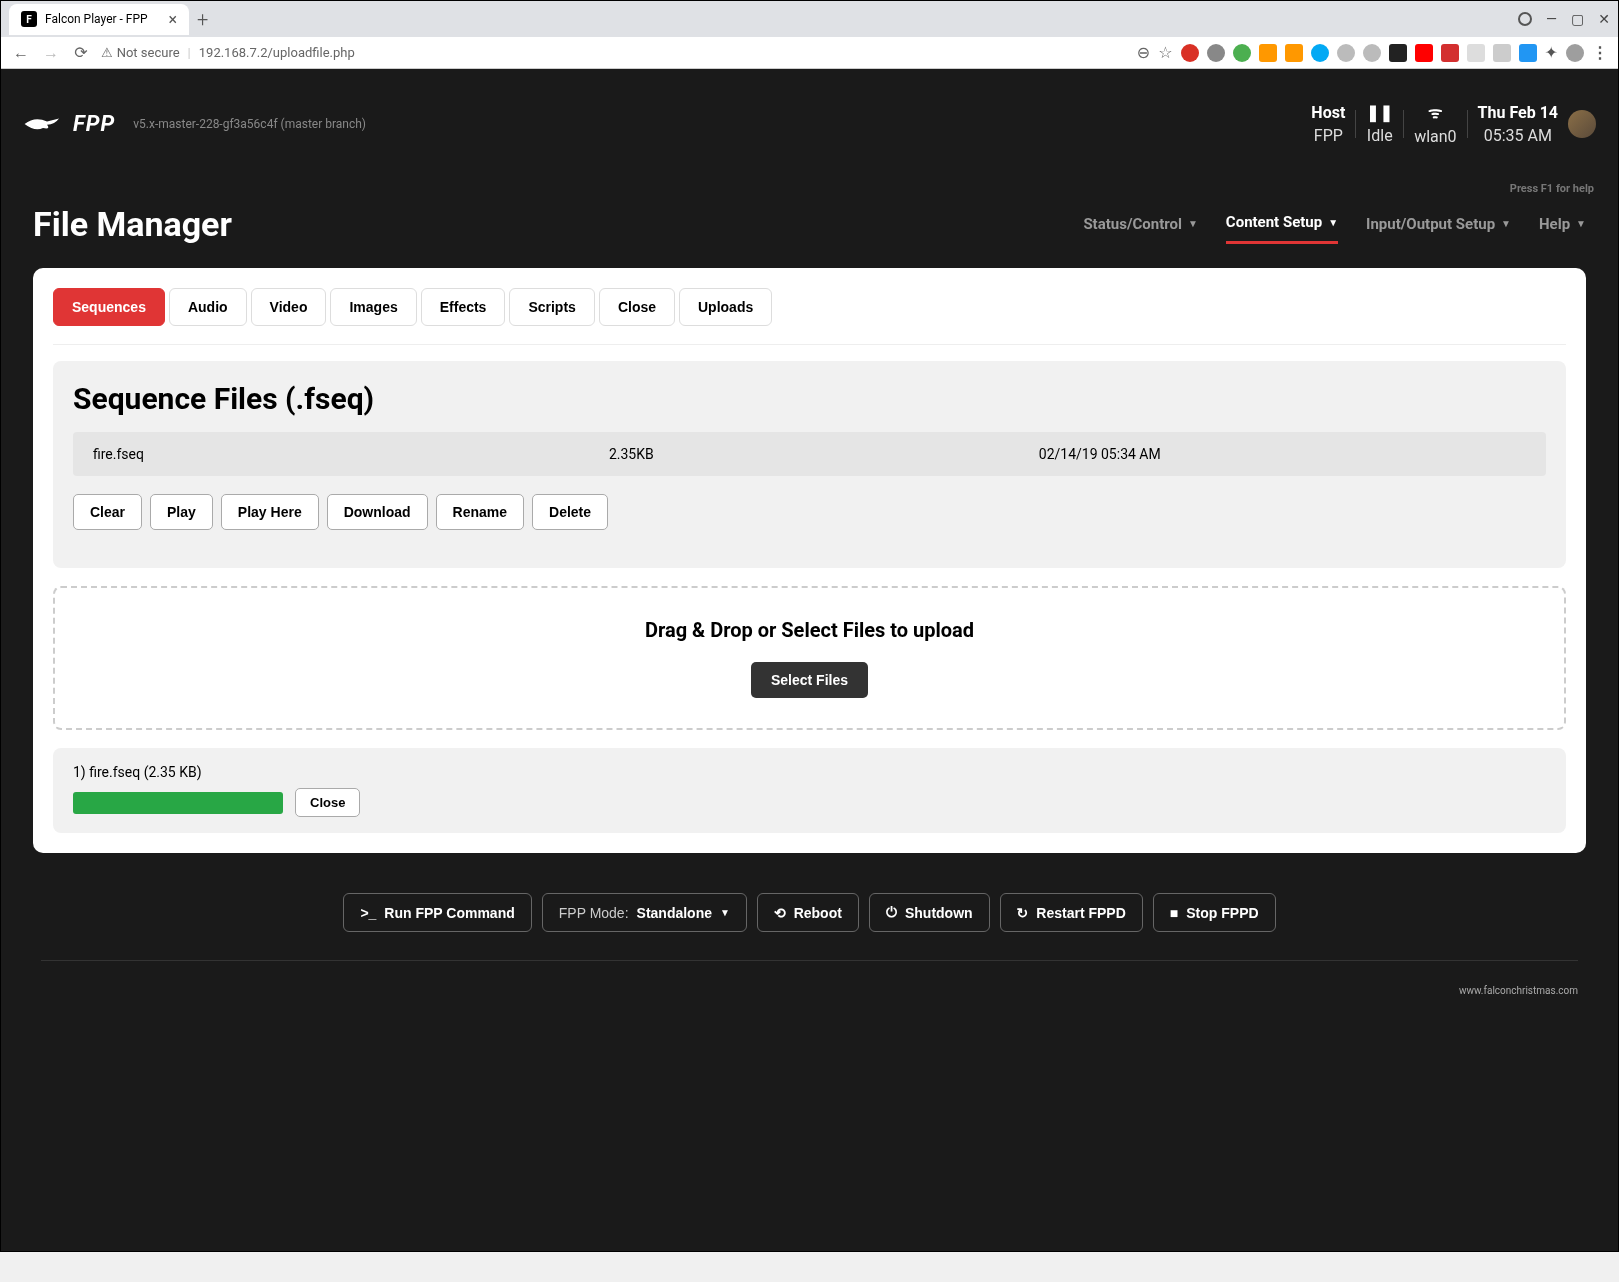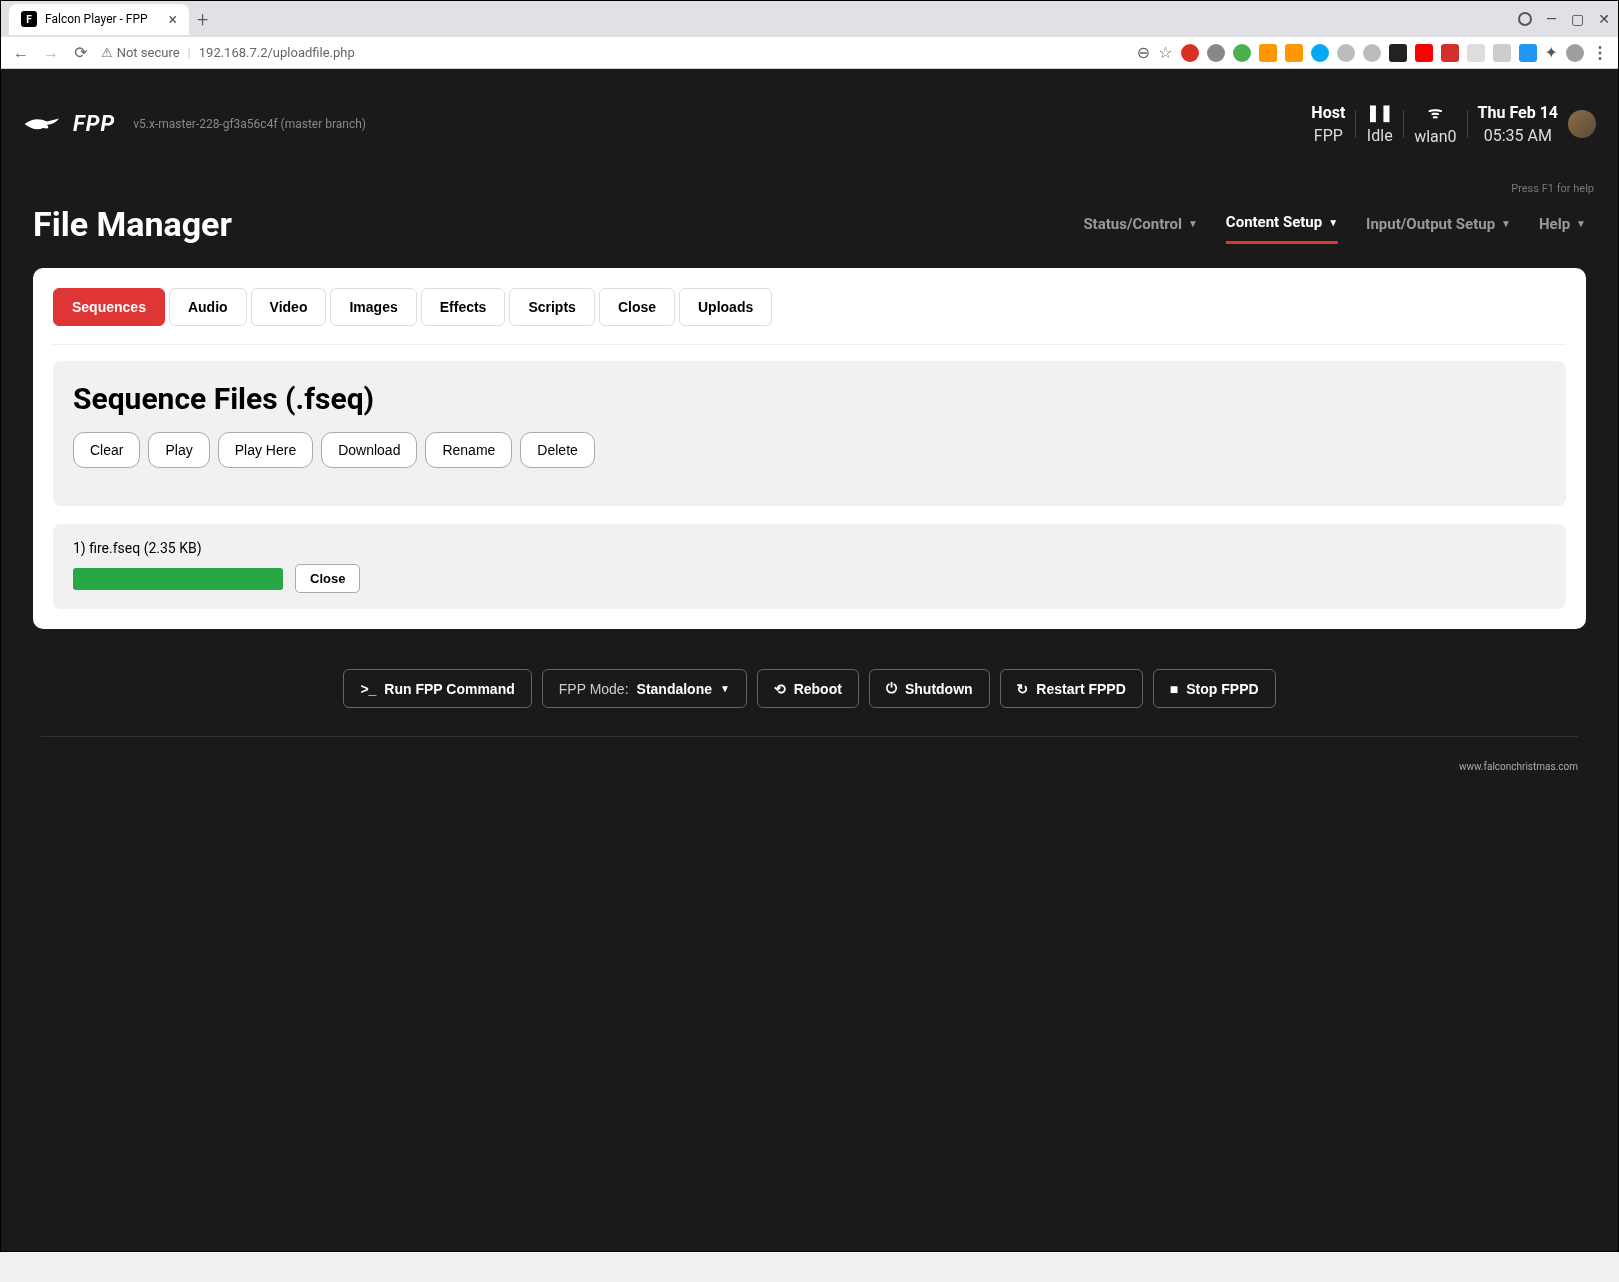--- a/index.html
+++ b/index.html
@@ -32,21 +32,21 @@
     .logo-wrap { display: flex; align-items: center; gap: 10px; }
     .logo-bird { width: 40px; height: 24px; }
     .logo-text { font-size: 22px; font-weight: bold; font-style: italic; letter-spacing: 1px; }
     .version { color: #888; font-size: 12px; margin-left: 18px; }
     .header-right { margin-left: auto; display: flex; align-items: center; gap: 10px; font-size: 16px; text-align: center; color: #ddd;}
     .header-stat { display: flex; flex-direction: column; gap: 4px; }
     .header-stat-label { color: #fff; font-weight: bold; }
     .header-sep { width: 1px; height: 28px; background: #444; }
     .avatar { width: 28px; height: 28px; border-radius: 50%; background: linear-gradient(135deg,#8b6f47,#5a4a3a); }
     
-    .help-hint { text-align: right; color: #777; font-size: 11px; padding: 4px 24px 0; }
+    .help-hint { text-align: right; color: #777; font-size: 11px; padding: 4px 24px 0; font-weight: bold; }
     
     .title-nav { display: flex; align-items: center; padding: 8px 32px 24px; }
     .page-title { color: #fff; font-size: 34px; font-weight: bold; }
     .nav-menu { margin-left: auto; display: flex; gap: 28px; }
     .nav-item { color: #999; font-weight: bold; font-size: 15px; cursor: pointer; padding: 10px 0; display: flex; align-items: center; gap: 6px; }
     .nav-item.active { color: #fff; border-bottom: 3px solid #e03535; }
     .caret { font-size: 10px; }
     
     .content-wrap { padding: 0 32px; }
     .content-card { background: #fff; border-radius: 10px; padding: 20px; }
@@ -56,21 +56,21 @@
     .tab-btn.active { background: #e03535; color: #fff; border-color: #e03535; }
     
     .panel { background: #f1f1f1; border-radius: 8px; padding: 20px; }
     .panel-title { font-size: 30px; font-weight: bold; margin-bottom: 16px; }
     .file-row { background: #e5e5e5; padding: 14px 20px; border-radius: 4px; display: flex; font-size: 14px; margin-bottom: 18px; }
     .file-row > div:nth-child(1) { flex: 0 0 36%; }
     .file-row > div:nth-child(2) { flex: 0 0 30%; }
     .file-row > div:nth-child(3) { flex: 1; }
     
     .action-btns { display: flex; gap: 8px; margin-bottom: 18px; }
-    .action-btn { background: #fff; border: 1px solid #aaa; border-radius: 11px; padding: 9px 16px; font-weight: normal; font-size: 14px; cursor: pointer; text-align: center; }
+    .action-btn { background: #fff; border: 1px solid #aaa; border-radius: 5px; padding: 9px 16px; font-weight: bold; font-size: 14px; cursor: pointer; text-align: center; }
     .hint { font-weight: bold; font-size: 14px; }
     
     .dropzone { border: 2px dashed #ccc; border-radius: 8px; padding: 30px; text-align: center; margin-top: 18px; }
     .dropzone-title { font-size: 20px; font-weight: bold; margin-bottom: 20px; }
     .select-files-btn { background: #333; color: #fff; border: none; border-radius: 5px; padding: 10px 20px; font-weight: bold; font-size: 14px; cursor: pointer; }
     
     .upload-status { background: #f1f1f1; border-radius: 8px; padding: 16px 20px; margin-top: 18px; }
     .upload-label { font-size: 14px; margin-bottom: 8px; }
     .progress-row { display: flex; align-items: center; gap: 12px; }
     .progress-bar { width: 210px; height: 22px; background: #28a745; border-radius: 3px; }
@@ -201,30 +201,39 @@
           <button class="tab-btn">Video</button>
           <button class="tab-btn">Images</button>
           <button class="tab-btn">Effects</button>
           <button class="tab-btn">Scripts</button>
           <button class="tab-btn">Close</button>
           <button class="tab-btn">Uploads</button>
         </div>
 
         <div class="panel">
           <h2 class="panel-title">Sequence Files (.fseq)</h2>
+          <div class="file-row">
+            <div>fire.fseq</div>
+            <div>2.35KB</div>
+            <div>02/14/19 05:34 AM</div>
+          </div>
           <div class="action-btns">
             <button class="action-btn">Clear</button>
             <button class="action-btn">Play</button>
             <button class="action-btn">Play Here</button>
             <button class="action-btn">Download</button>
             <button class="action-btn">Rename</button>
             <button class="action-btn">Delete</button>
           </div>
         </div>
 
+        <div class="dropzone">
+          <div class="dropzone-title">Drag &amp; Drop or Select Files to upload</div>
+          <button class="select-files-btn">Select Files</button>
+        </div>
 
         <div class="upload-status">
           <div class="upload-label">1) fire.fseq (2.35 KB)</div>
           <div class="progress-row">
             <div class="progress-bar"></div>
             <button class="close-btn">Close</button>
           </div>
         </div>
       </div>
     </div>

